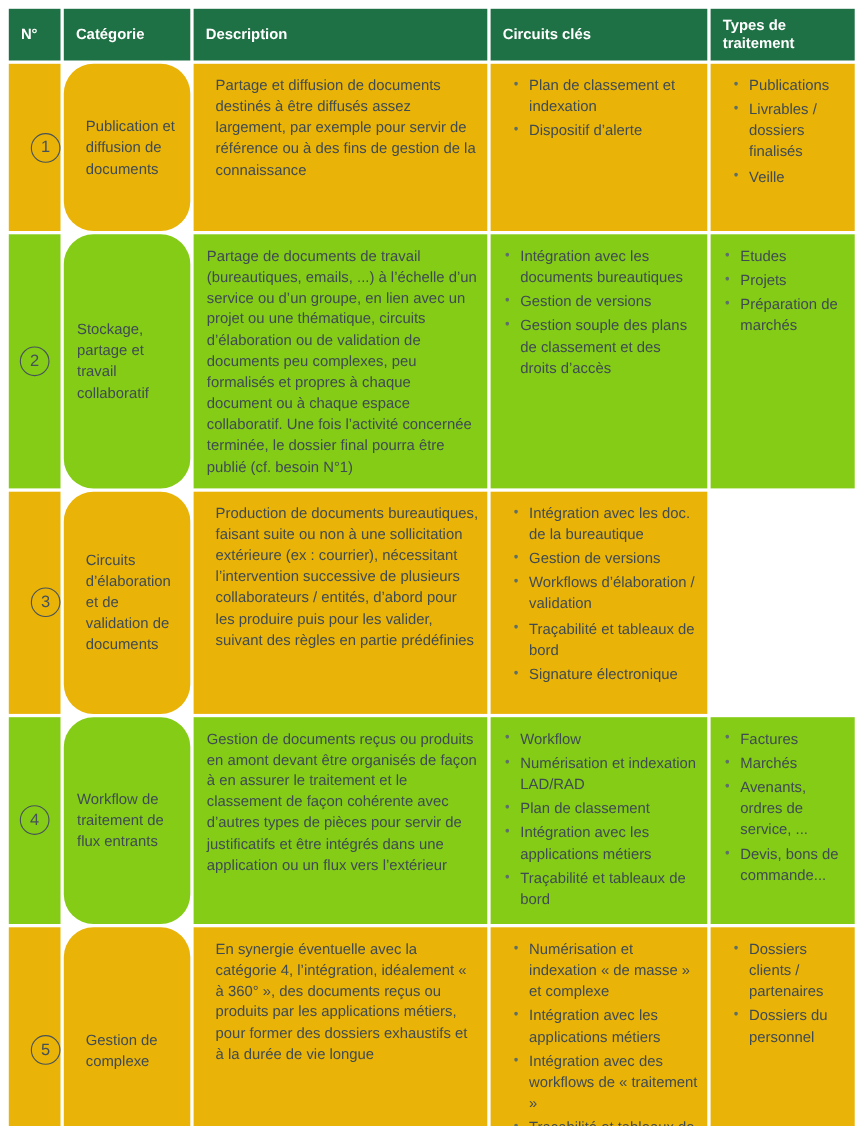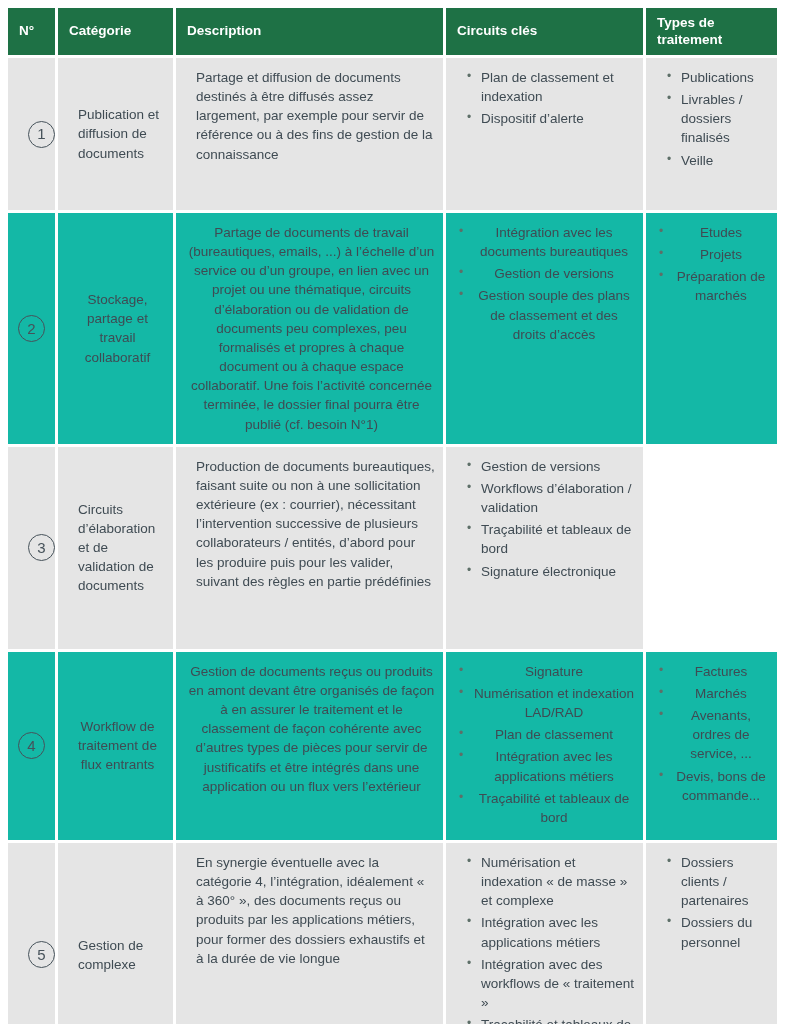--- a/index.html
+++ b/index.html
@@ -31,36 +31,36 @@
     background: #1e7145;
     color: #ffffff;
     font-weight: bold;
     display: flex;
     align-items: center;
     min-height: 47px;
     padding: 6px 8px 6px 11px;
     line-height: 1.25;
   }
   
-  .row.dark  .cell { background: #e5e5e5; padding-left: 20px; }
-  .row.light .cell { background: #14b8a6; text-align: center; }
+  .row.dark  .cell { background: #eab308; padding-left: 20px; }
+  .row.light .cell { background: #84cc16; }
   
   .rows .row:nth-child(1) { min-height: 152px; }
   .rows .row:nth-child(2) { min-height: 227px; }
   .rows .row:nth-child(3) { min-height: 202px; }
   .rows .row:nth-child(4) { min-height: 147px; }
   .rows .row:nth-child(5) { min-height: 212px; }
   
   .cell.num {
     display: flex; align-items: center; justify-content: center;
     padding: 0;
   }
   .cell.categorie {
     display: flex; align-items: center;
-    padding-top: 6px; padding-bottom: 6px;
+    padding-top: 6px; padding-bottom: 6px; border-radius: 27px;
   }
   .num-badge {
     width: 27px; height: 27px;
     border: 1.7px solid #46525a;
     border-radius: 50%;
     display: flex; align-items: center; justify-content: center;
     font-size: 15px;
     color: #46525a;
   }
   ul.bullets {
@@ -143,39 +143,40 @@
   <div class="row dark">
     <div class="cell num">
       <span class="num-badge">3</span>
     </div>
     <div class="cell categorie">
       <span>Circuits d’élaboration et de validation de documents</span>
     </div>
     <div class="cell description">Production de documents bureautiques, faisant suite ou non à une sollicitation extérieure (ex : courrier), nécessitant l’intervention successive de plusieurs collaborateurs / entités, d’abord pour les produire puis pour les valider, suivant des règles en partie prédéfinies</div>
     <div class="cell fonctions">
       <ul class="bullets">
+            <li>Intégration avec les doc. de la bureautique</li>
             <li>Gestion de versions</li>
             <li>Workflows d’élaboration / validation</li>
             <li>Traçabilité et tableaux de bord</li>
             <li>Signature électronique</li>
           </ul>
     </div>
   </div>
 
   <div class="row light">
     <div class="cell num">
       <span class="num-badge">4</span>
     </div>
     <div class="cell categorie">
       <span>Workflow de traitement de flux entrants</span>
     </div>
     <div class="cell description">Gestion de documents reçus ou produits en amont devant être organisés de façon à en assurer le traitement et le classement de façon cohérente avec d’autres types de pièces pour servir de justificatifs et être intégrés dans une application ou un flux vers l’extérieur</div>
     <div class="cell fonctions">
       <ul class="bullets">
-            <li>Signature</li>
+            <li>Workflow</li>
             <li>Numérisation et indexation LAD/RAD</li>
             <li>Plan de classement</li>
             <li>Intégration avec les applications métiers</li>
             <li>Traçabilité et tableaux de bord</li>
           </ul>
     </div>
     <div class="cell types">
       <ul class="bullets">
             <li>Factures</li>
             <li>Marchés</li>

